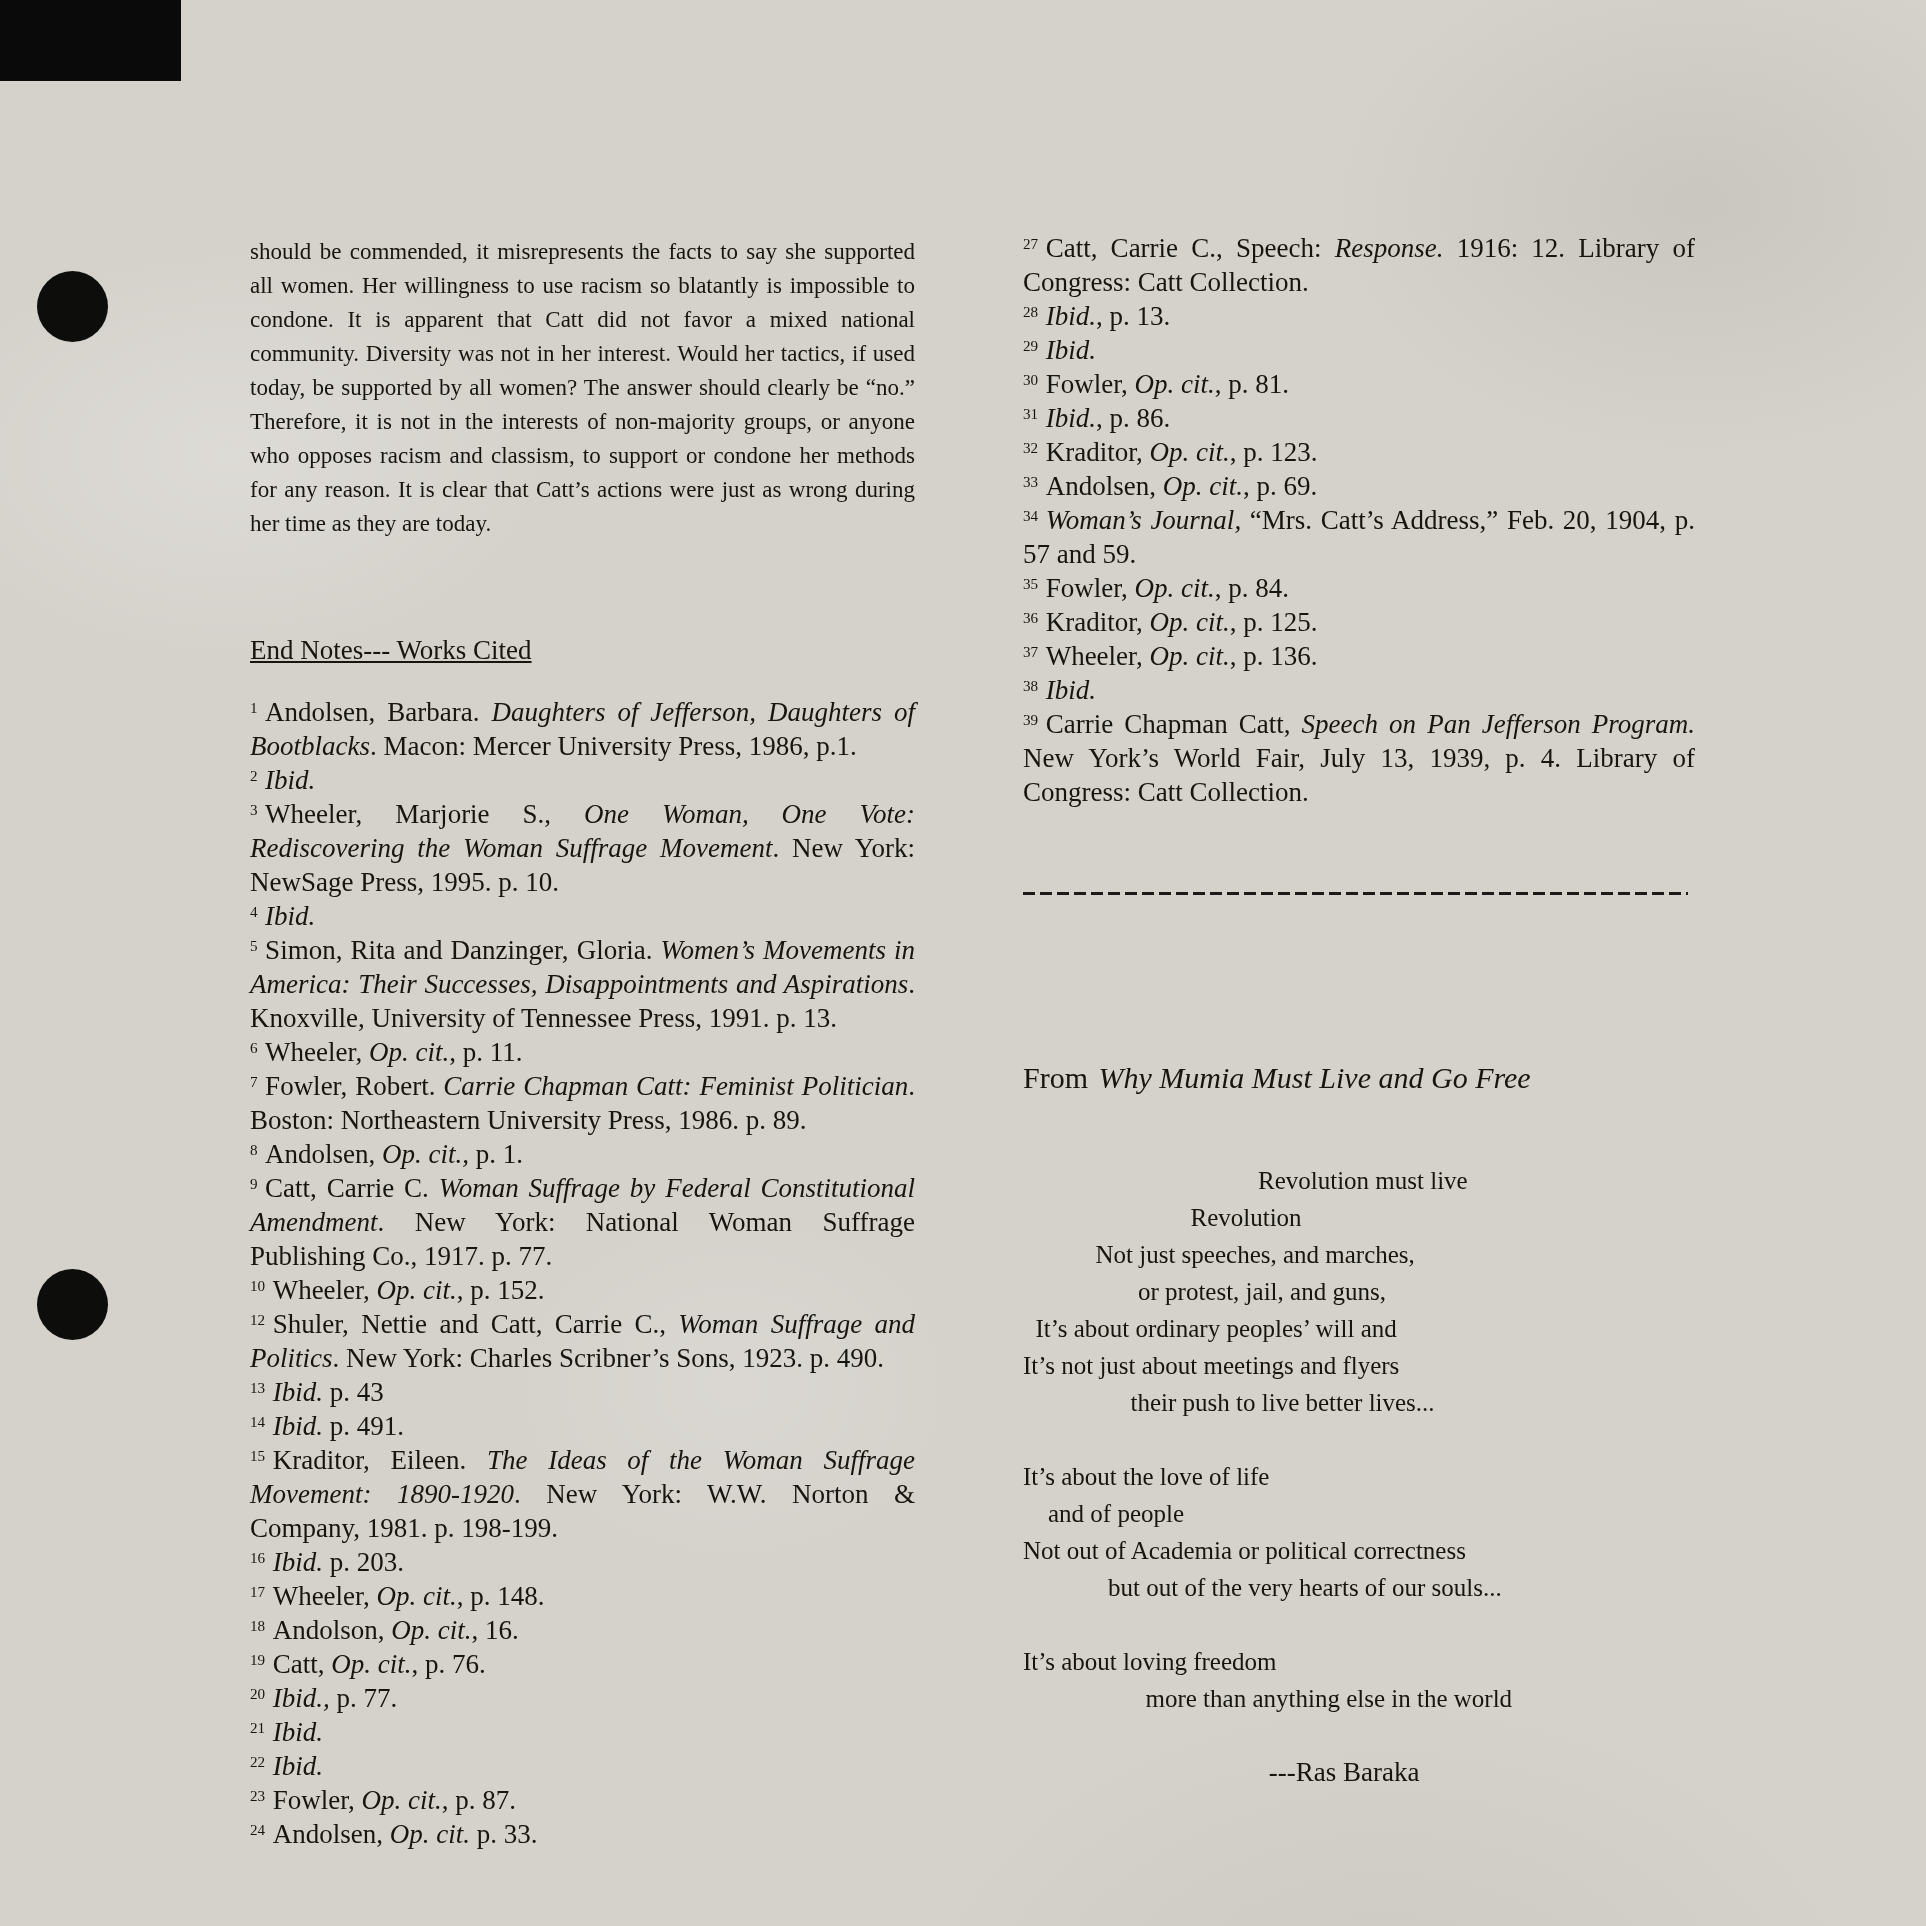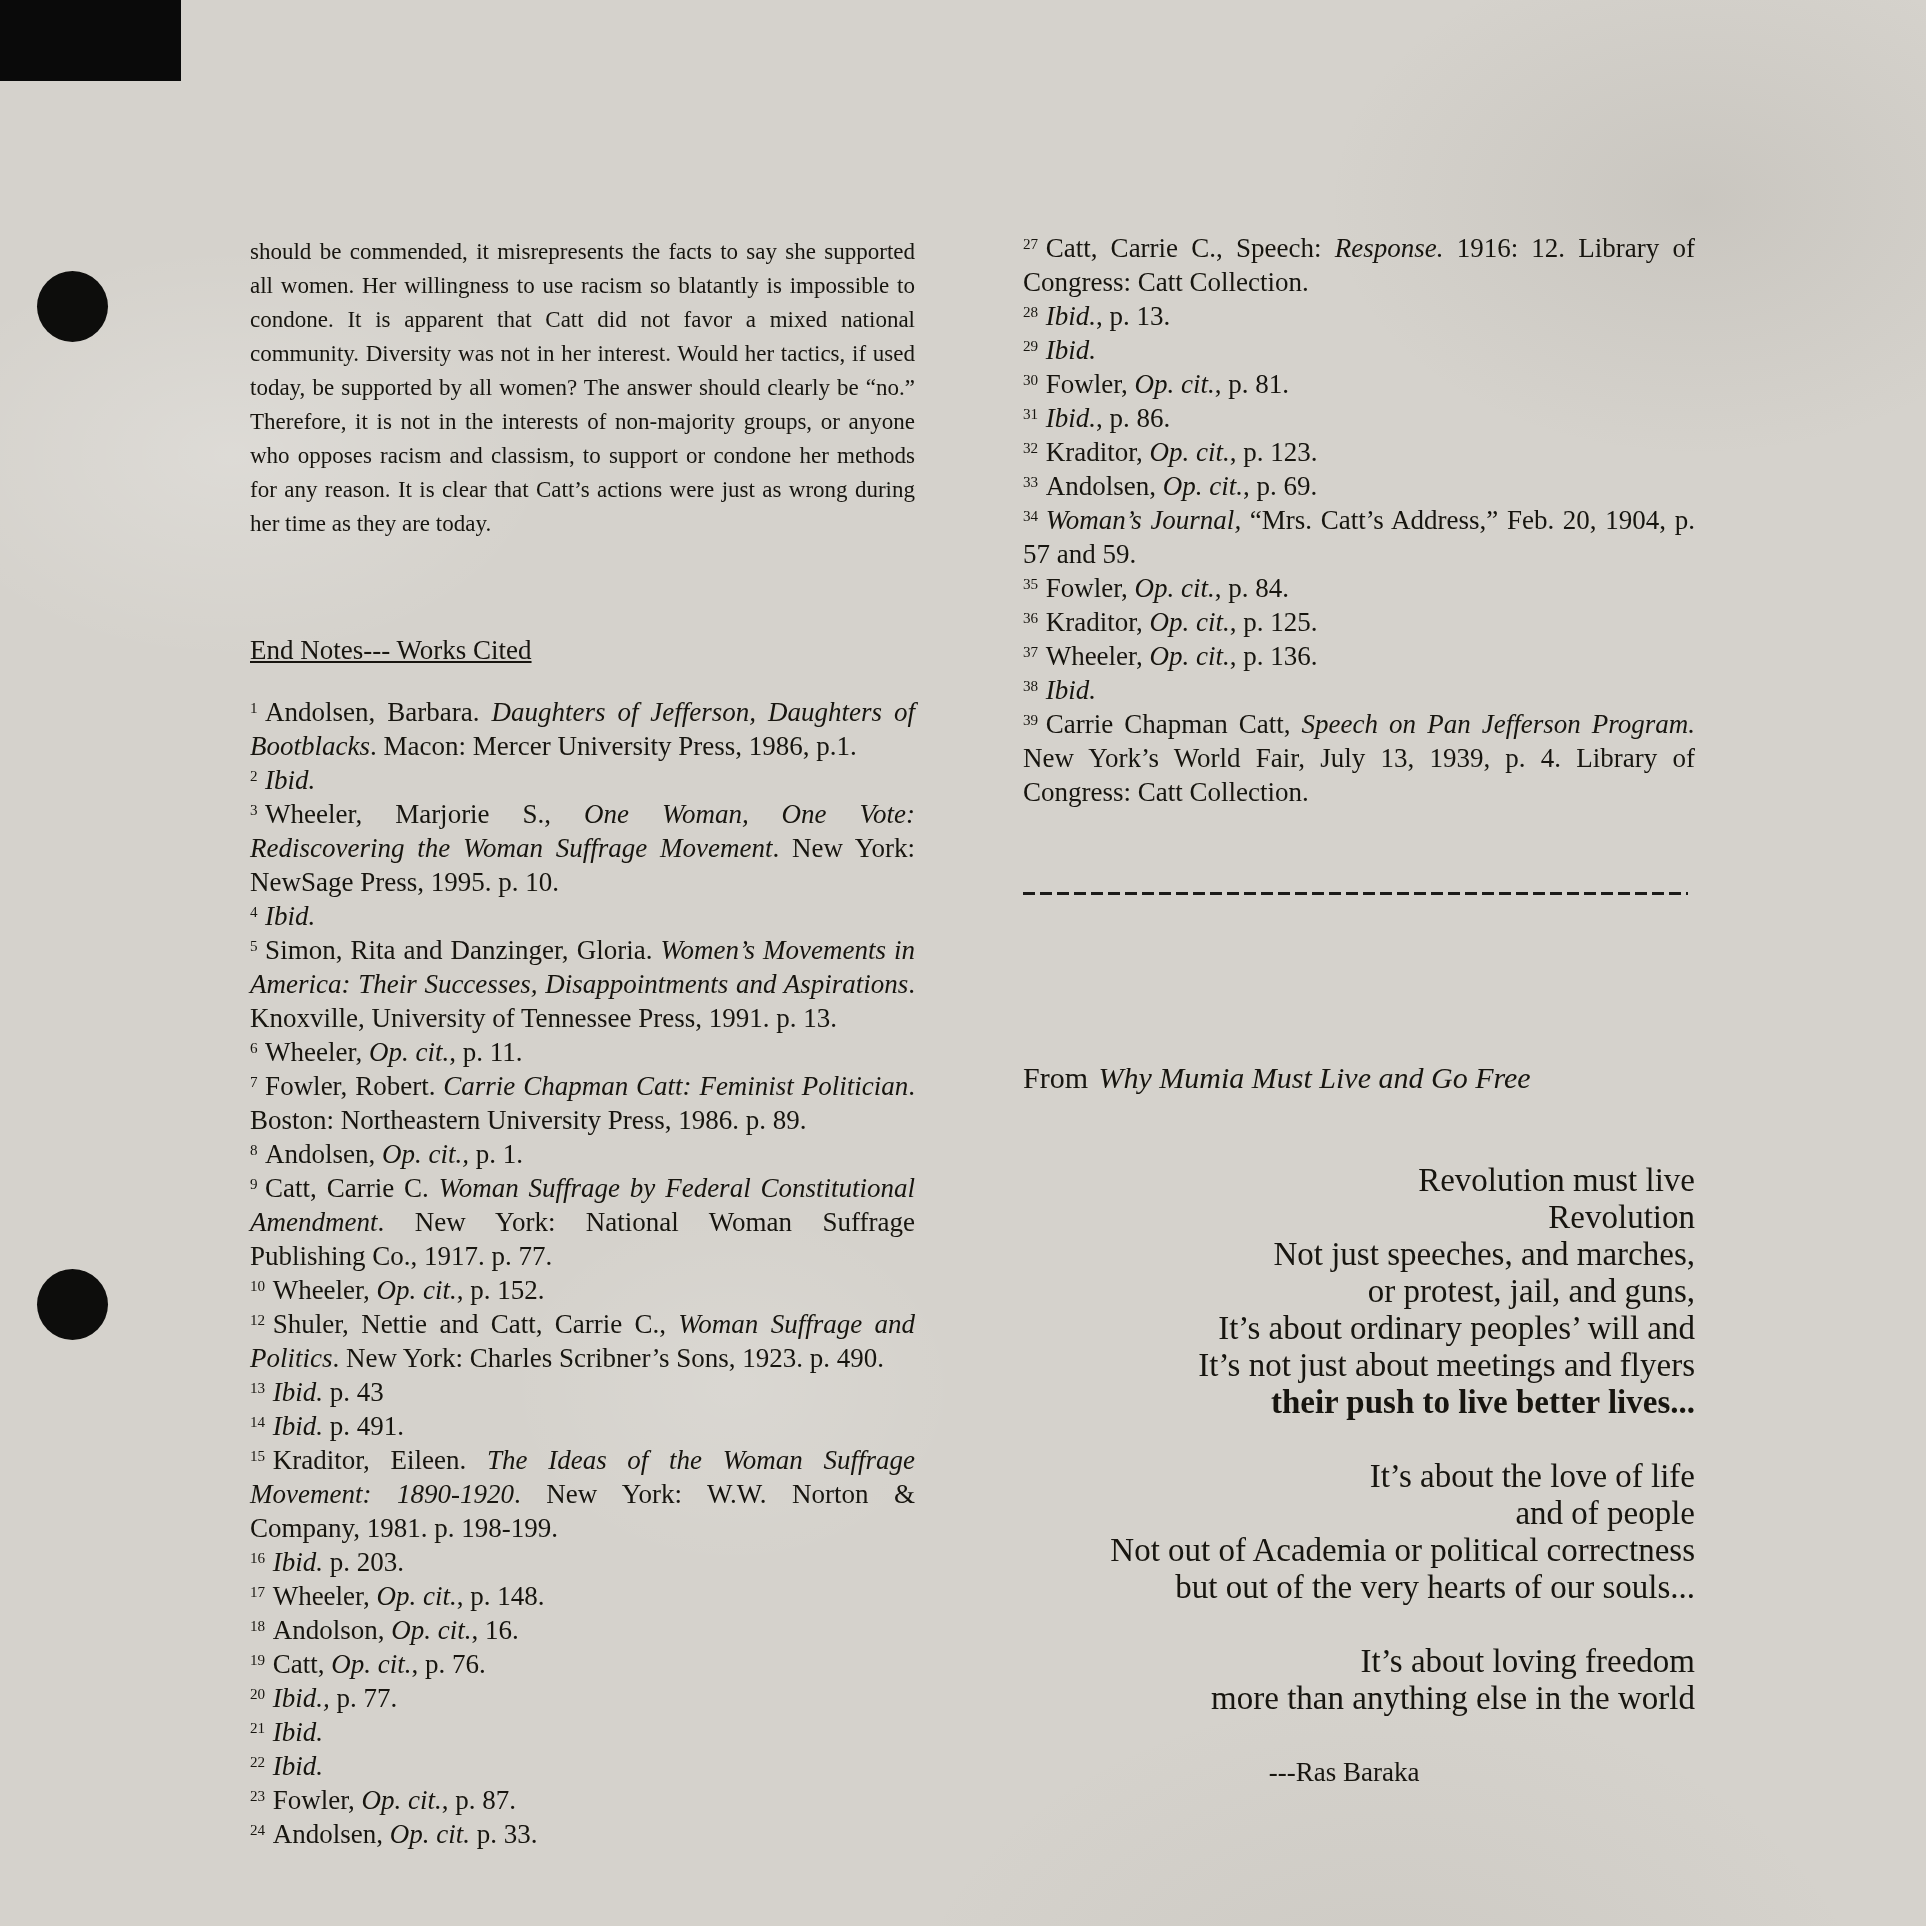--- a/index.html
+++ b/index.html
@@ -47,21 +47,21 @@
     position:relative; top:-0.55em; vertical-align:baseline;
     margin-right:0.5em;
   }
   .dashed-rule {
     margin-top:83px;
     height:3.1px; width:99%;
     background:repeating-linear-gradient(90deg,#1c1b19 0 11.6px, transparent 11.6px 17px);
   }
   .poem-title { margin:166px 0 0 0; font-size:30px; }
   .poem-title i { margin-left:0.35em; }
-  .poem { margin-top:67px; font-size:33px; line-height:37px;text-align:right; }
+  .poem { margin-top:67px; font-size:25px; line-height:37px; }
   .stanza { margin:0 0 37px 0; }
   .poem-line { margin:0; }
   .attribution { margin:0; font-size:27px; line-height:37px; padding-left:9.1em; }
 </style>
 </head>
 <body>
 
 <div class="page">
   <div class="texture"></div>
   <div class="corner-mark"></div>
@@ -119,21 +119,21 @@
       <span>From</span><i>Why Mumia Must Live and Go Free</i>
     </p>
     <div class="poem">
         <div class="stanza">
           <p class="poem-line" style="padding-left: 9.4em;">Revolution must live</p>
           <p class="poem-line" style="padding-left: 6.7em;">Revolution</p>
           <p class="poem-line" style="padding-left: 2.9em;">Not just speeches, and marches,</p>
           <p class="poem-line" style="padding-left: 4.6em;">or protest, jail, and guns,</p>
           <p class="poem-line" style="padding-left: 0.5em;">It’s about ordinary peoples’ will and</p>
           <p class="poem-line" style="padding-left: 0em;">It’s not just about meetings and flyers</p>
-          <p class="poem-line" style="padding-left: 4.3em; font-weight: bold;">their push to live better lives...</p>
+          <p class="poem-line" style="padding-left: 4.3em;">their push to live better lives...</p>
         </div>
         <div class="stanza">
           <p class="poem-line" style="padding-left: 0em;">It’s about the love of life</p>
           <p class="poem-line" style="padding-left: 1em;">and of people</p>
           <p class="poem-line" style="padding-left: 0em;">Not out of Academia or political correctness</p>
           <p class="poem-line" style="padding-left: 3.4em;">but out of the very hearts of our souls...</p>
         </div>
         <div class="stanza">
           <p class="poem-line" style="padding-left: 0em;">It’s about loving freedom</p>
           <p class="poem-line" style="padding-left: 4.9em;">more than anything else in the world</p>

